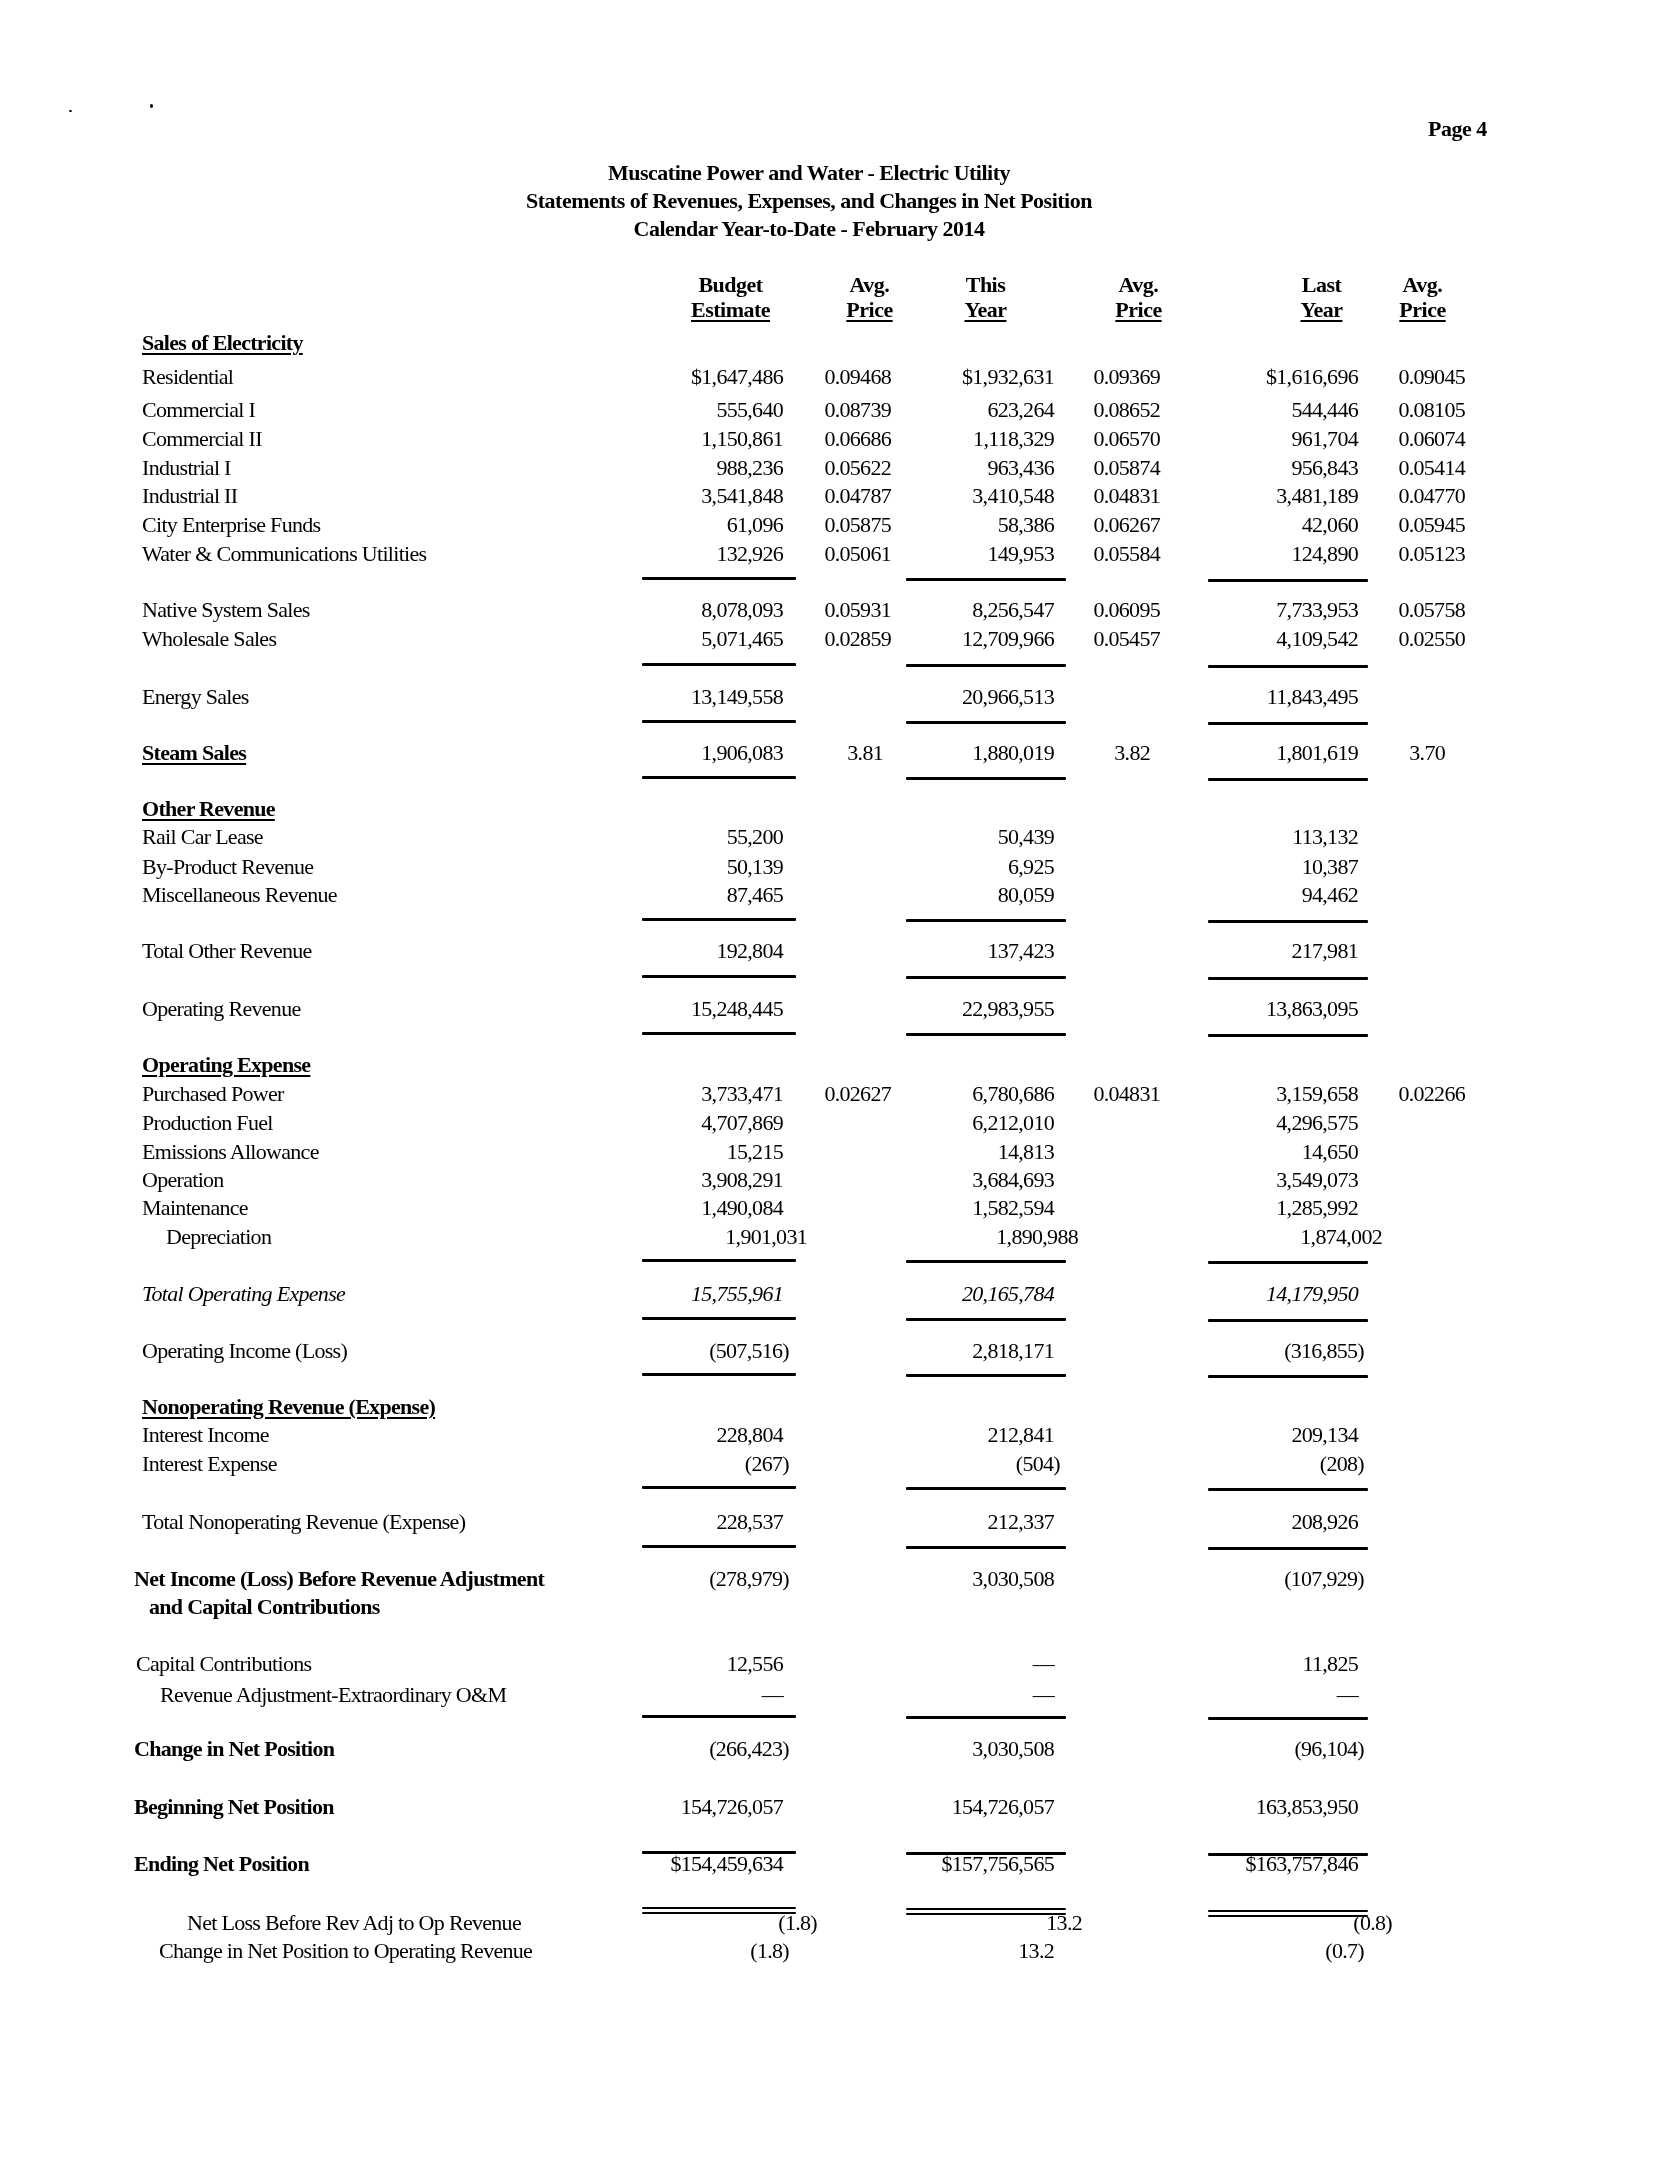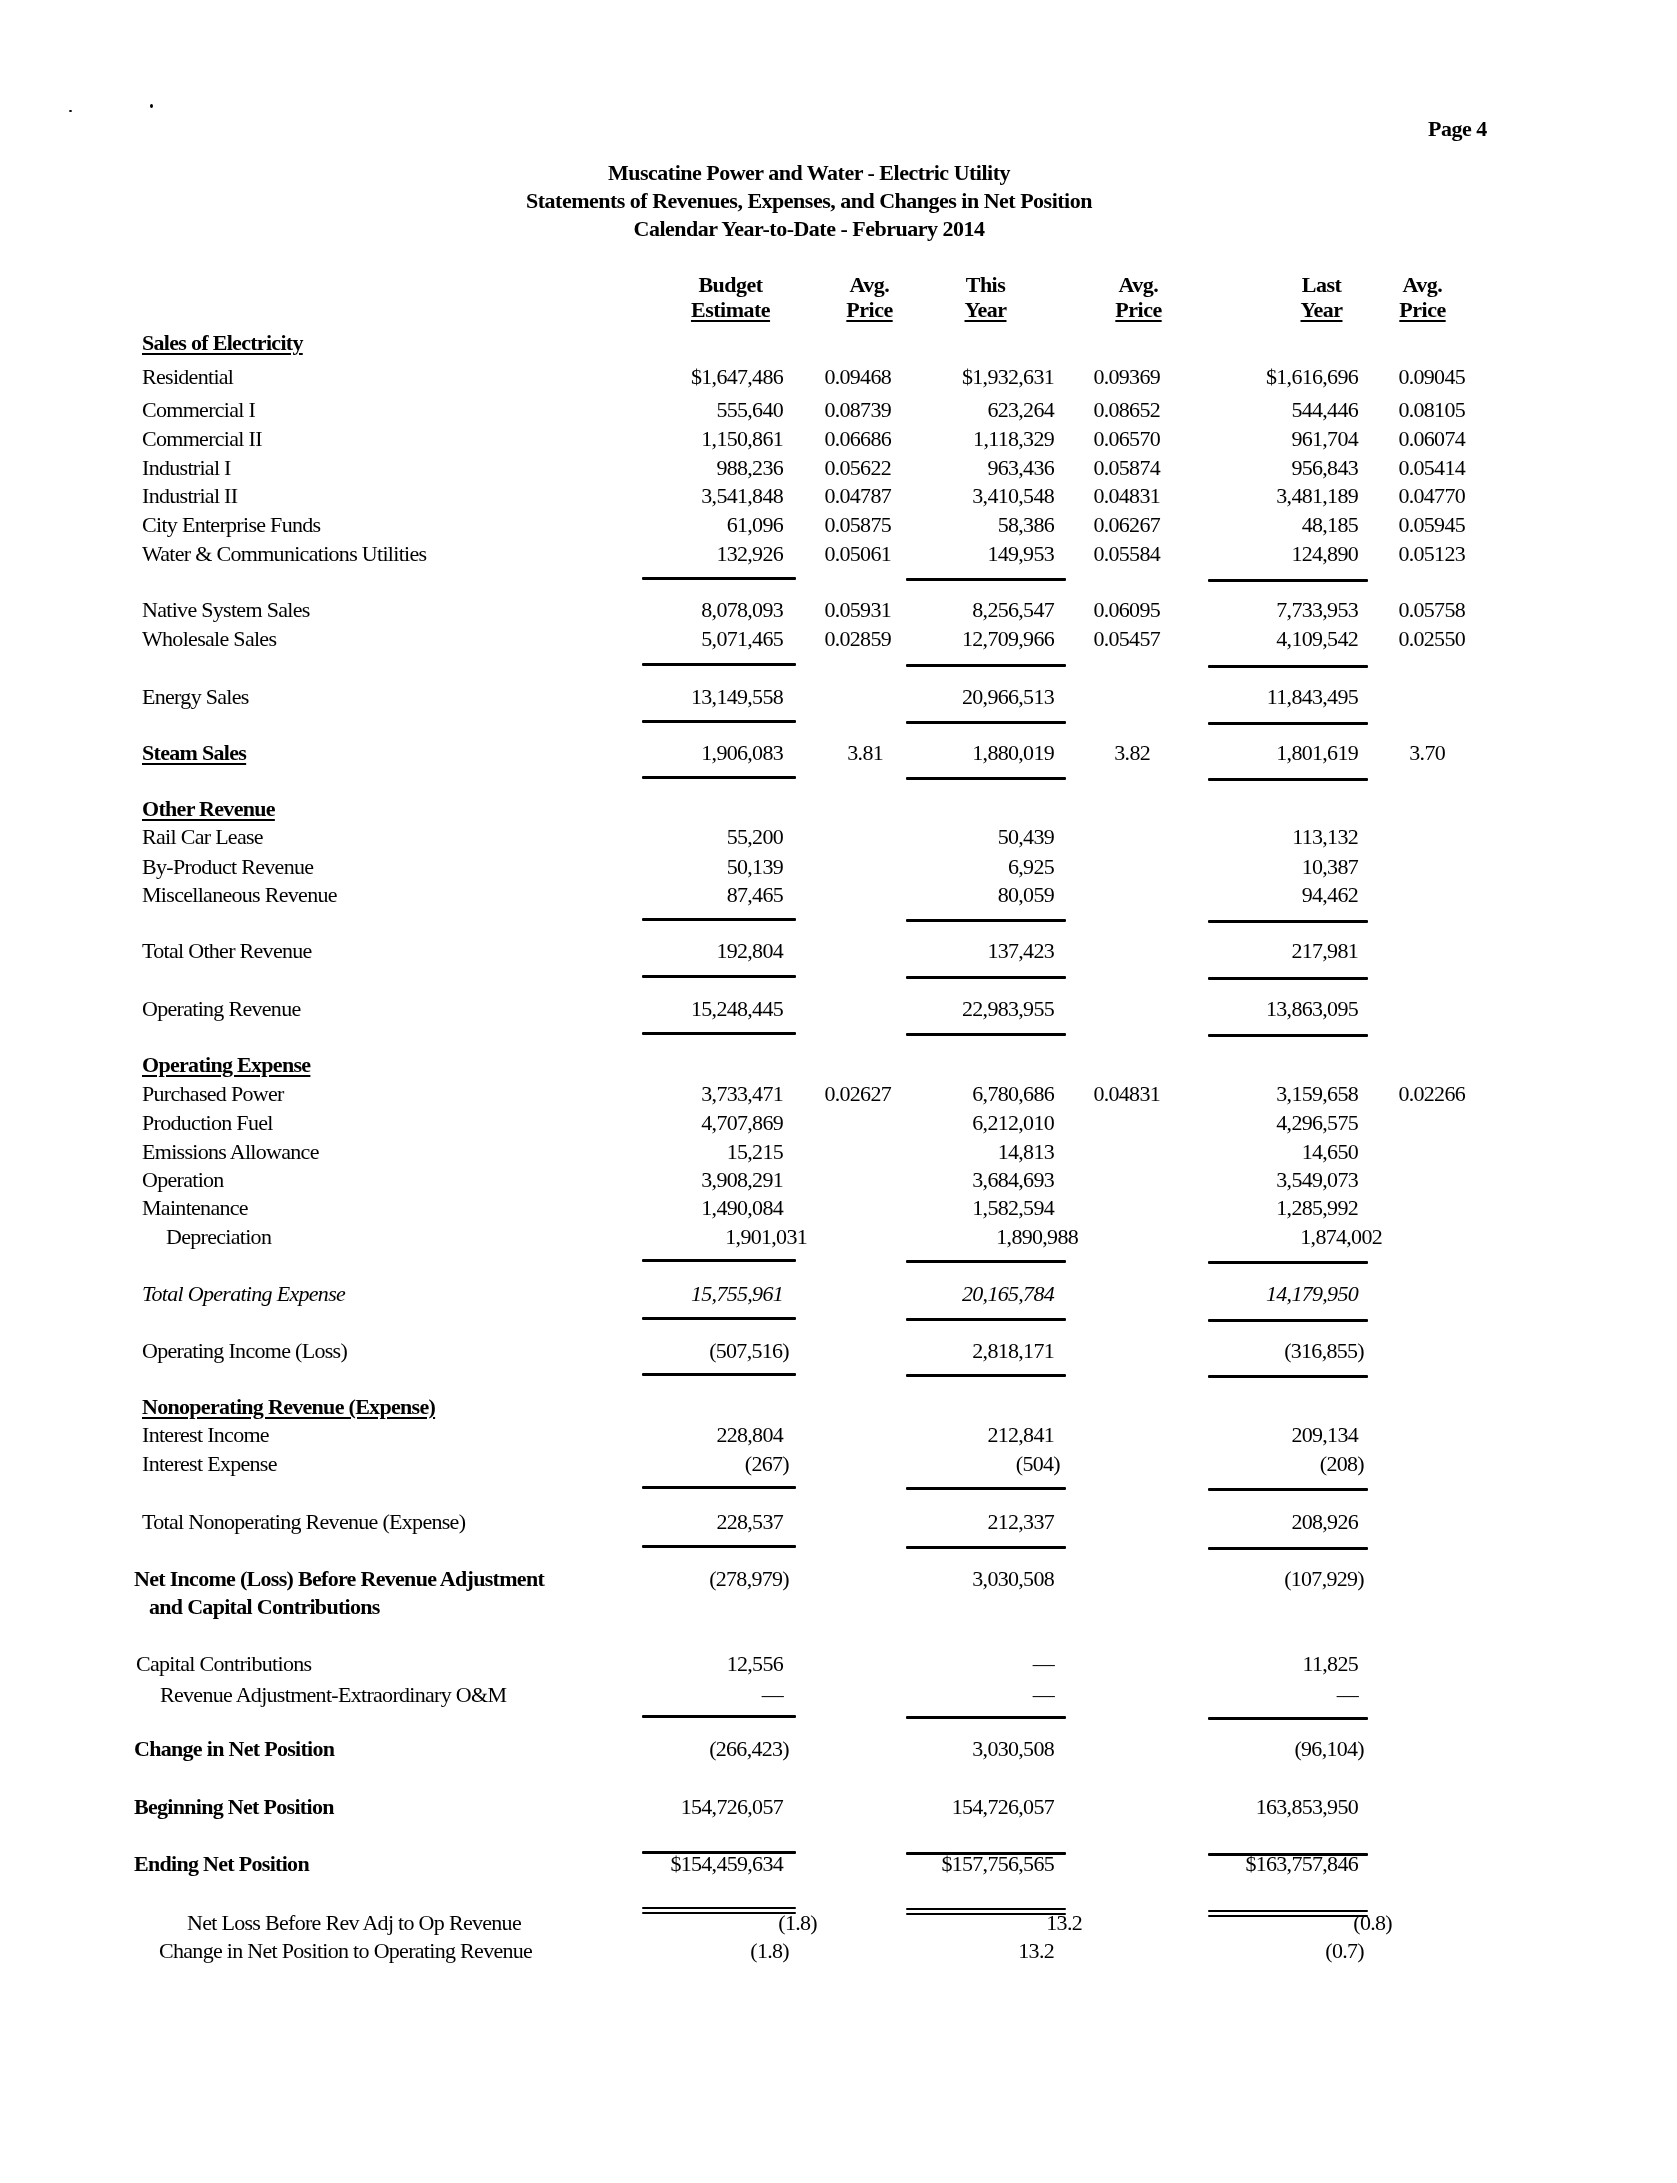--- a/index.html
+++ b/index.html
@@ -119,21 +119,21 @@
   <span class="v c3">3,481,189</span>
   <span class="v p3">0.04770</span>
 </div>
 
 <div class="row" style="top:512px;">
   <span class="lbl">City Enterprise Funds</span>
   <span class="v c1">61,096</span>
   <span class="v p1">0.05875</span>
   <span class="v c2">58,386</span>
   <span class="v p2">0.06267</span>
-  <span class="v c3">48,185</span>
+  <span class="v c3">42,060</span>
   <span class="v p3">0.05945</span>
 </div>
 
 <div class="row" style="top:541px;">
   <span class="lbl">Water &amp; Communications Utilities</span>
   <span class="v c1">132,926</span>
   <span class="v p1">0.05061</span>
   <span class="v c2">149,953</span>
   <span class="v p2">0.05584</span>
   <span class="v c3">124,890</span>

